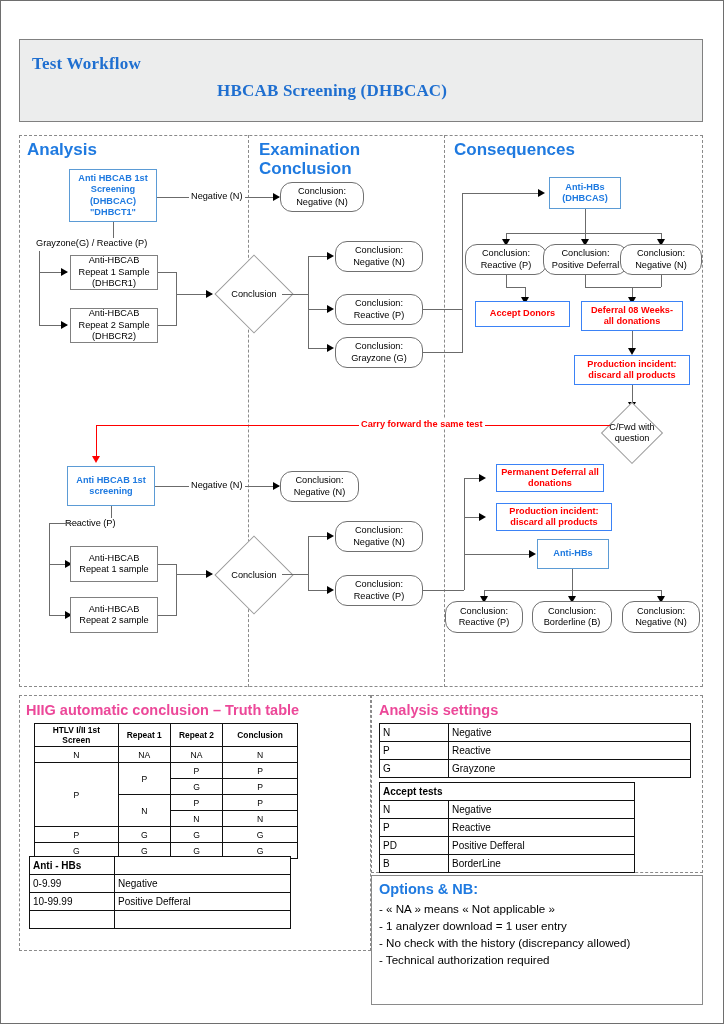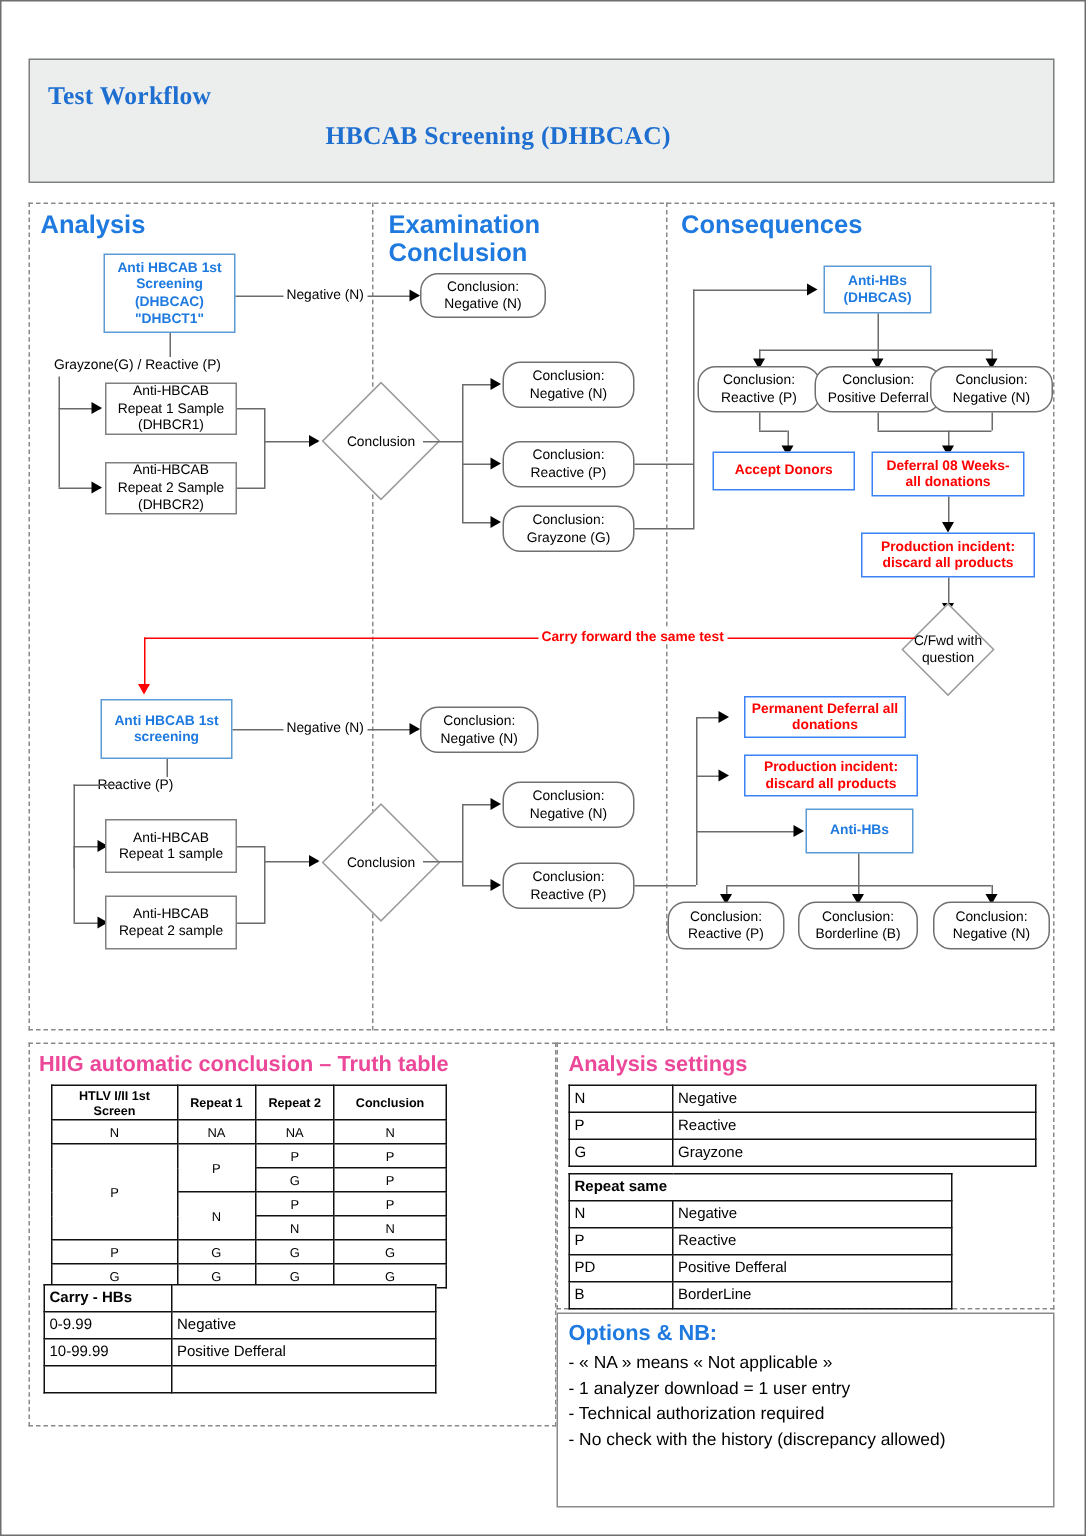--- a/index.html
+++ b/index.html
@@ -435,21 +435,21 @@
         <td>G</td>
         <td>G</td>
         <td>G</td>
       </tr>
     </tbody>
   </table>
 
   <table class="grid" id="antihbs-table">
     <tbody>
       <tr>
-        <td class="hdr" style="width:78px;">Carry - HBs</td>
+        <td class="hdr" style="width:78px;">Anti - HBs</td>
         <td></td>
       </tr>
       <tr>
         <td>0-9.99</td>
         <td>Negative</td>
       </tr>
       <tr>
         <td>10-99.99</td>
         <td>Positive Defferal</td>
       </tr>
@@ -473,21 +473,21 @@
       <tr>
         <td>G</td>
         <td>Grayzone</td>
       </tr>
     </tbody>
   </table>
 
   <table class="grid" id="results-table-2">
     <tbody>
       <tr>
-        <td class="hdr" colspan="2">Repeat same</td>
+        <td class="hdr" colspan="2">Accept tests</td>
       </tr>
       <tr>
         <td style="width:62px;">N</td>
         <td>Negative</td>
       </tr>
       <tr>
         <td>P</td>
         <td>Reactive</td>
       </tr>
       <tr>
@@ -499,18 +499,18 @@
         <td>BorderLine</td>
       </tr>
     </tbody>
   </table>
 
   <div id="options-box">
     <div id="options-title">Options &amp; NB:</div>
     <ul>
       <li>- « NA » means « Not applicable »</li>
       <li>- 1 analyzer download = 1 user entry</li>
+      <li>- No check with the history (discrepancy allowed)</li>
       <li>- Technical authorization required</li>
-      <li>- No check with the history (discrepancy allowed)</li>
     </ul>
   </div>
 
 </div>
 
 </body></html>

